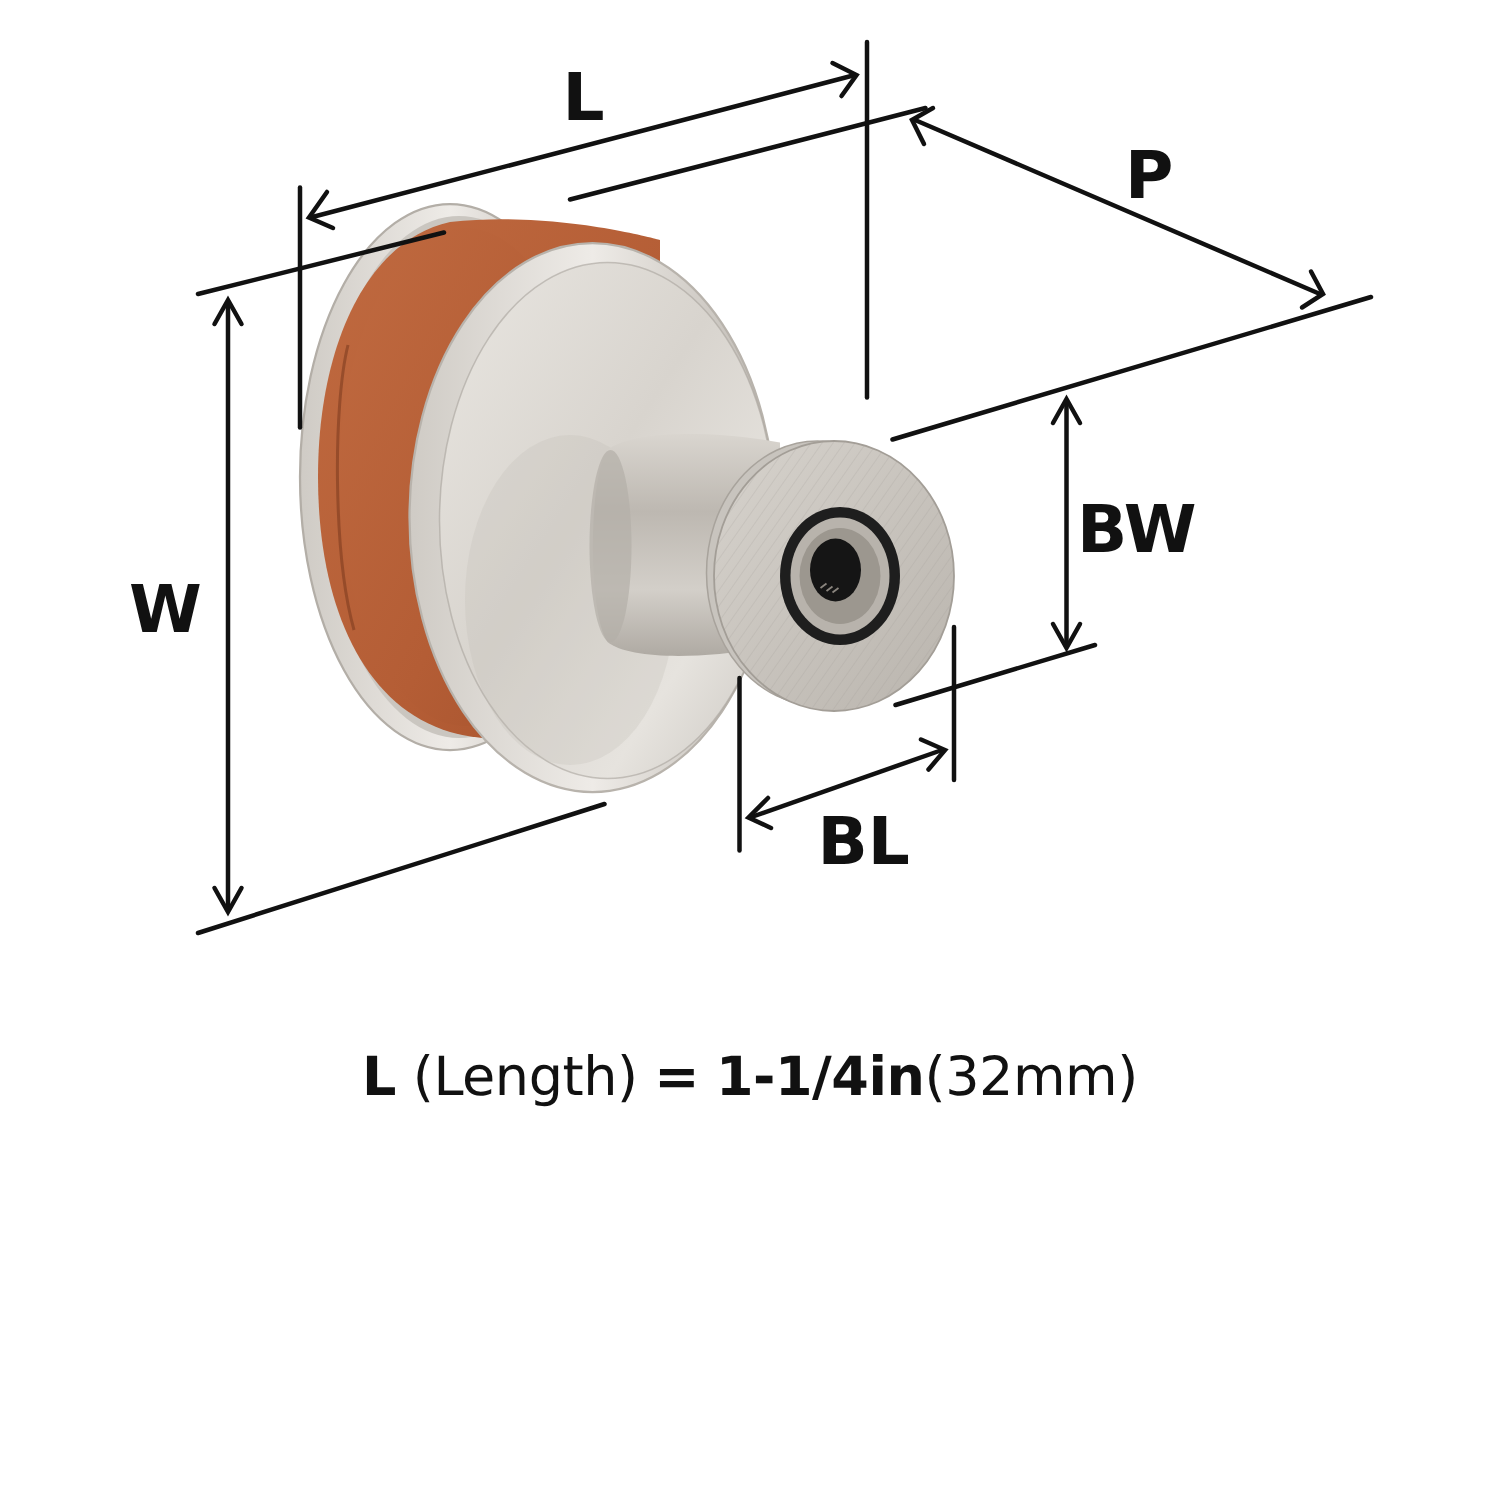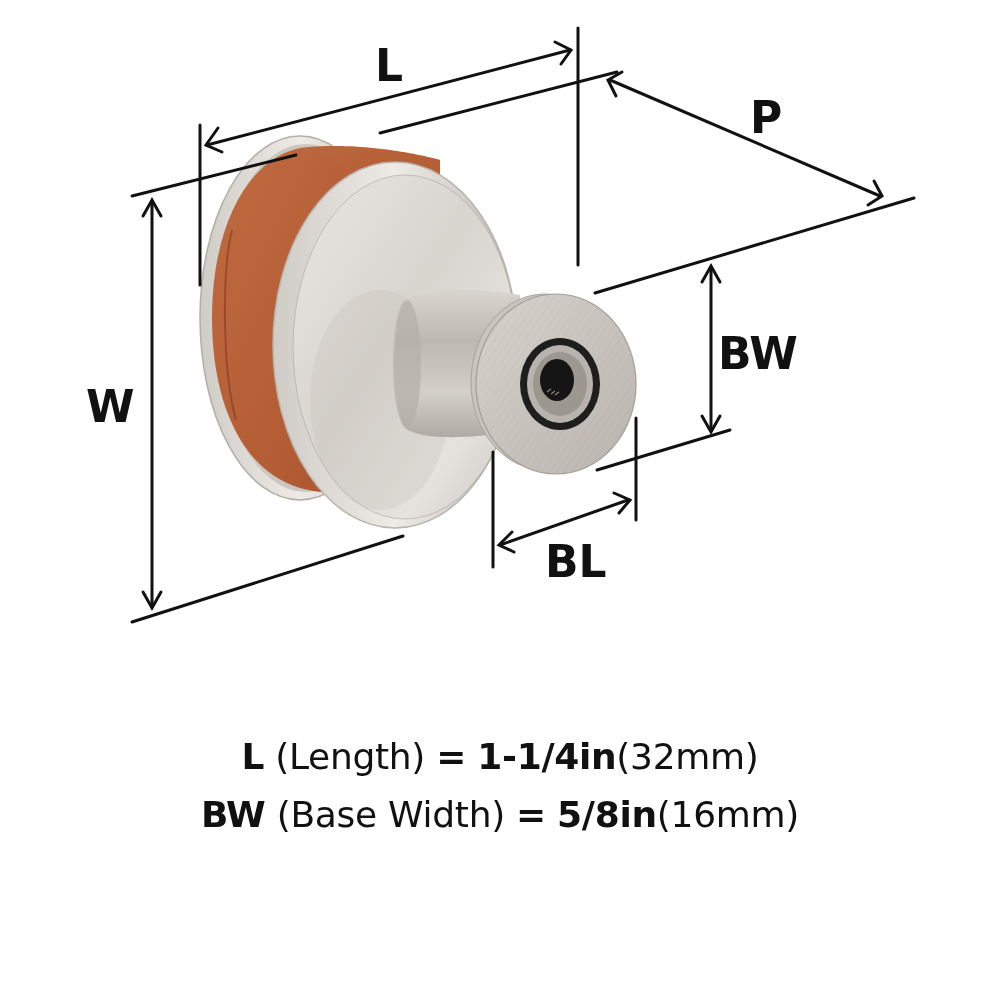--- a/index.html
+++ b/index.html
@@ -32,21 +32,21 @@
     }
     .lbl-L  { left: 375px; top: 44px; }
     .lbl-P  { left: 750px; top: 96px; }
     .lbl-BW { left: 718px; top: 332px; }
     .lbl-W  { left: 86px;  top: 385px; }
     .lbl-BL { left: 545px; top: 540px; }
 
     .specs {
       position: absolute;
       left: 0;
-      top: 728px;
+      top: 690px;
       width: 1000px;
     }
     .spec-row {
       text-align: center;
       font-family: "DejaVu Sans", "Liberation Sans", sans-serif;
       font-size: 36px;
       line-height: 58px;
       height: 58px;
       white-space: nowrap;
       color: #111111;
@@ -173,19 +173,13 @@
   <div class="dim-label lbl-BL">BL</div>
 </div>
 
 <div class="specs">
   <div class="spec-row">
     <span class="spec-code">L</span>
     <span class="spec-name">(Length)</span>
     <span class="spec-eq">=</span>
     <span class="spec-imperial">1-1/4in</span><span class="spec-metric">(32mm)</span>
   </div>
-  <div class="spec-row">
-    <span class="spec-code">BW</span>
-    <span class="spec-name">(Base Width)</span>
-    <span class="spec-eq">=</span>
-    <span class="spec-imperial">5/8in</span><span class="spec-metric">(16mm)</span>
-  </div>
 </div>
 
 </body></html>

